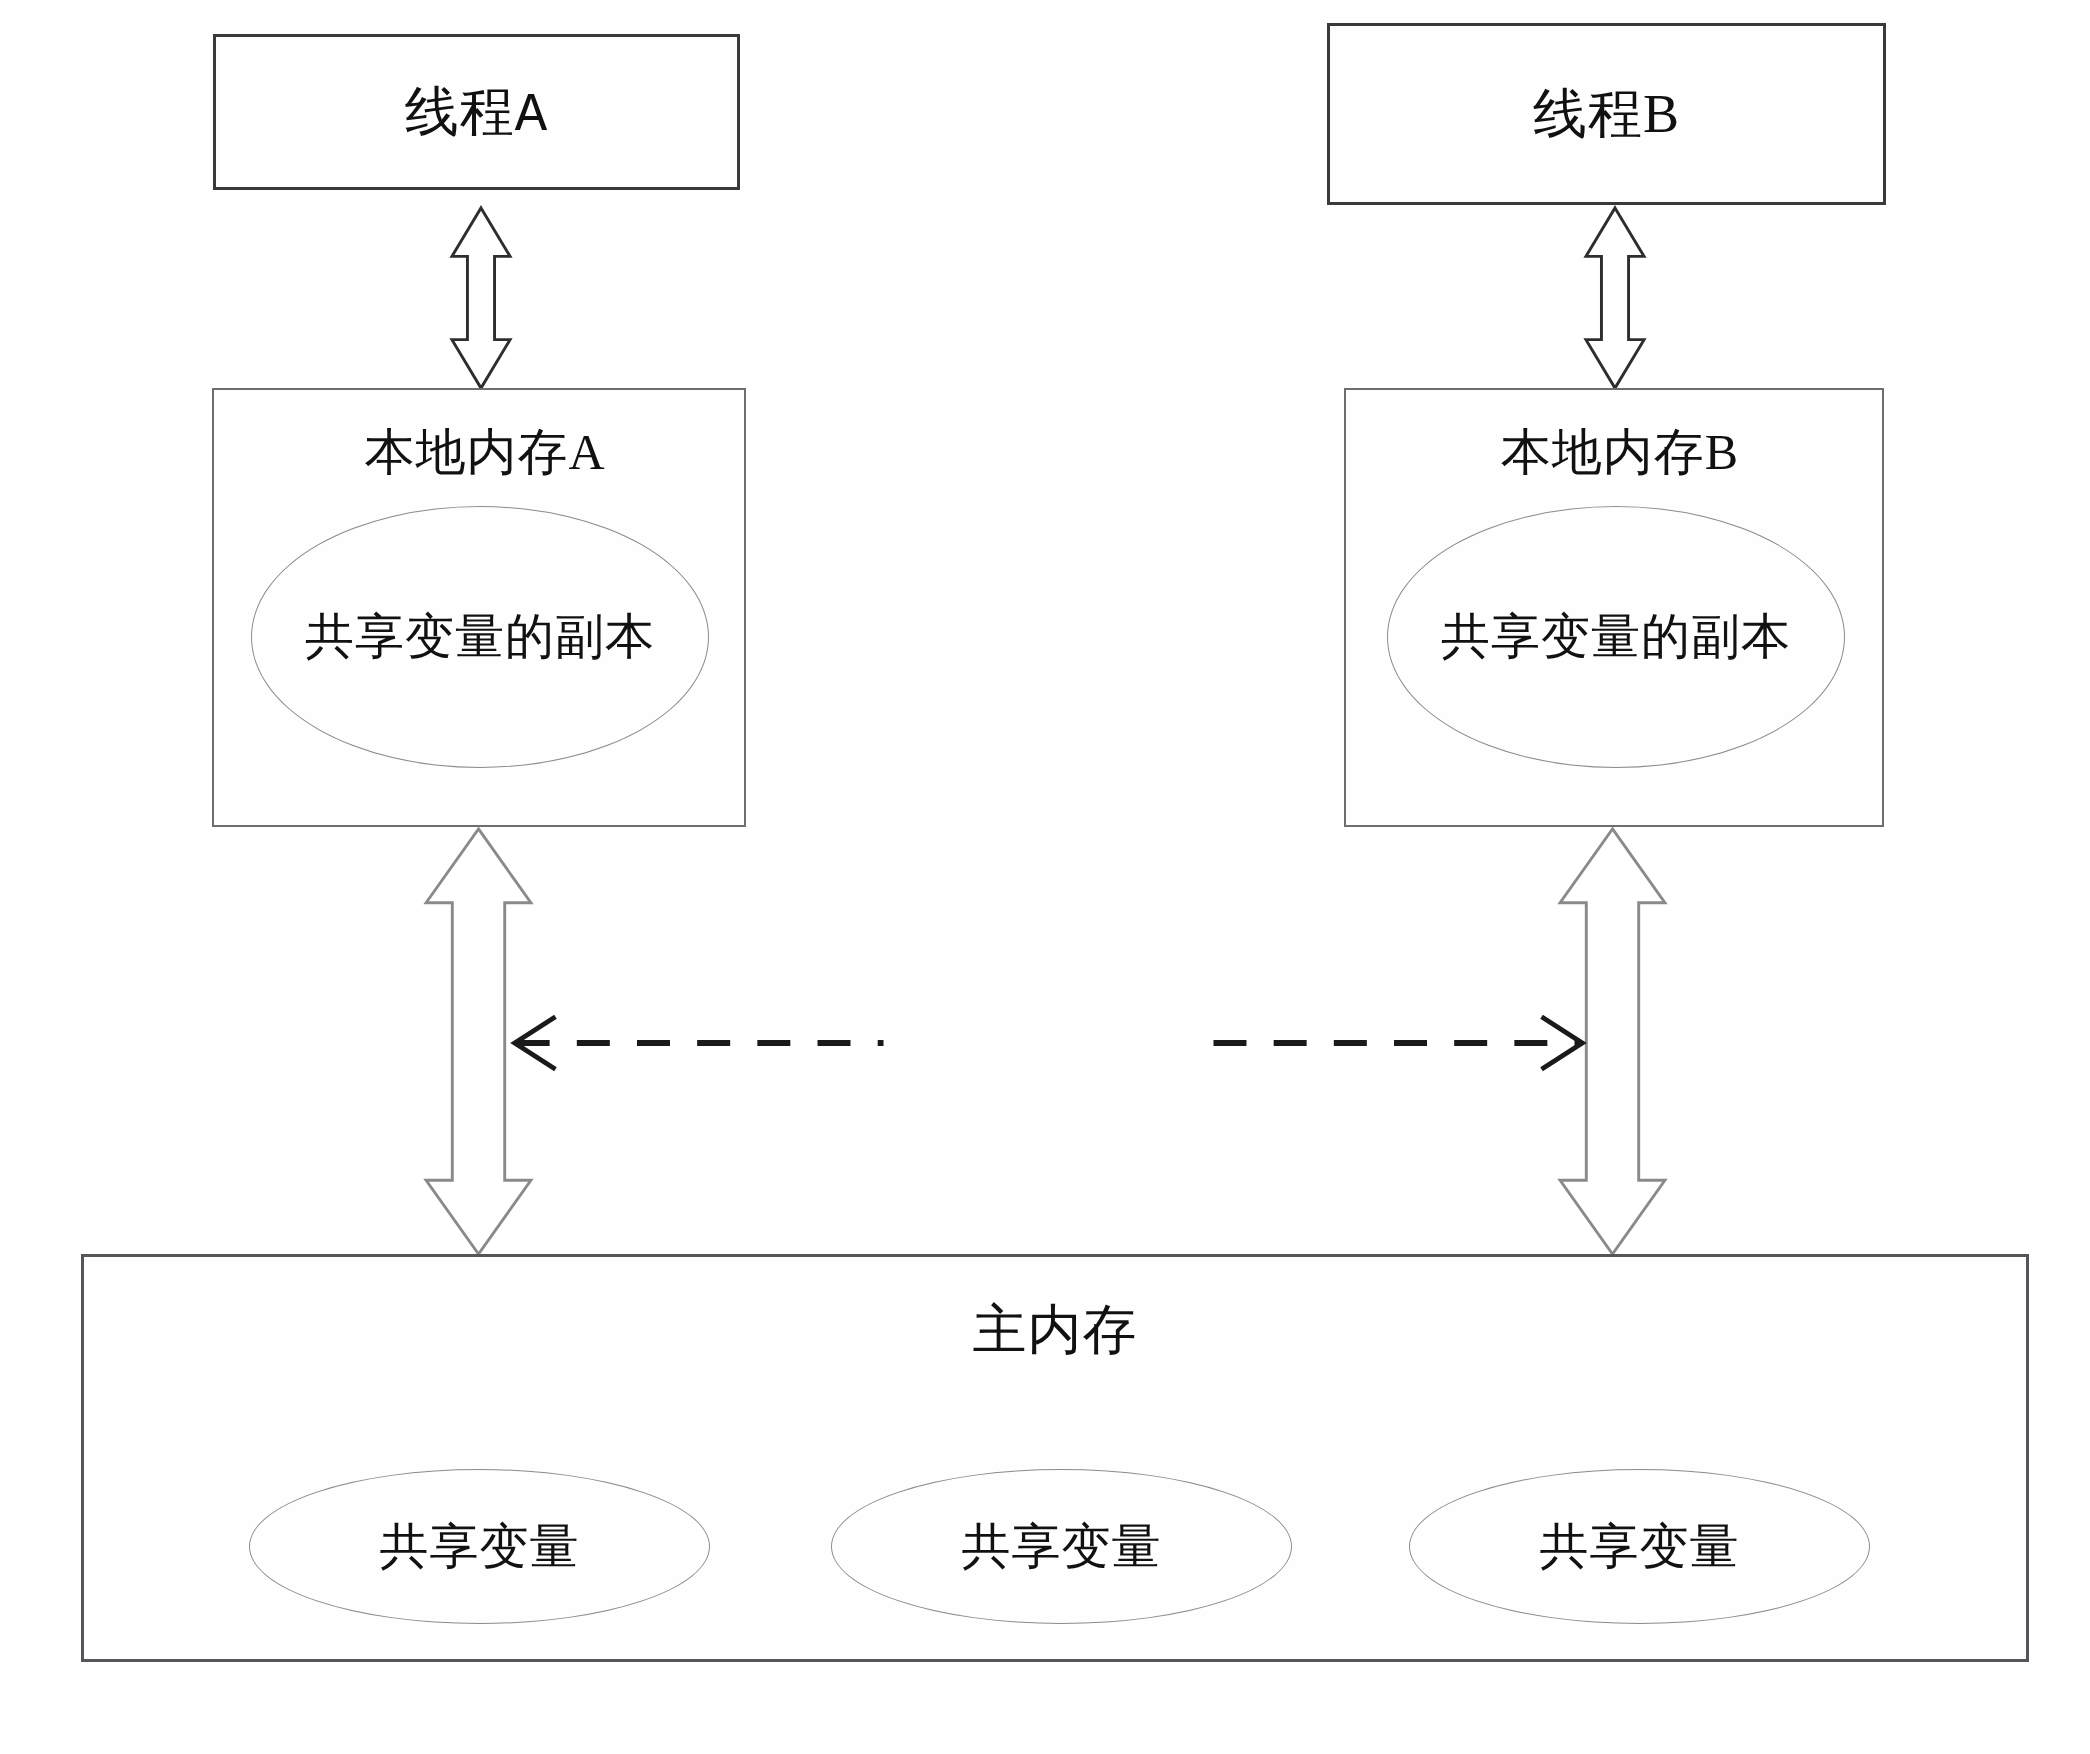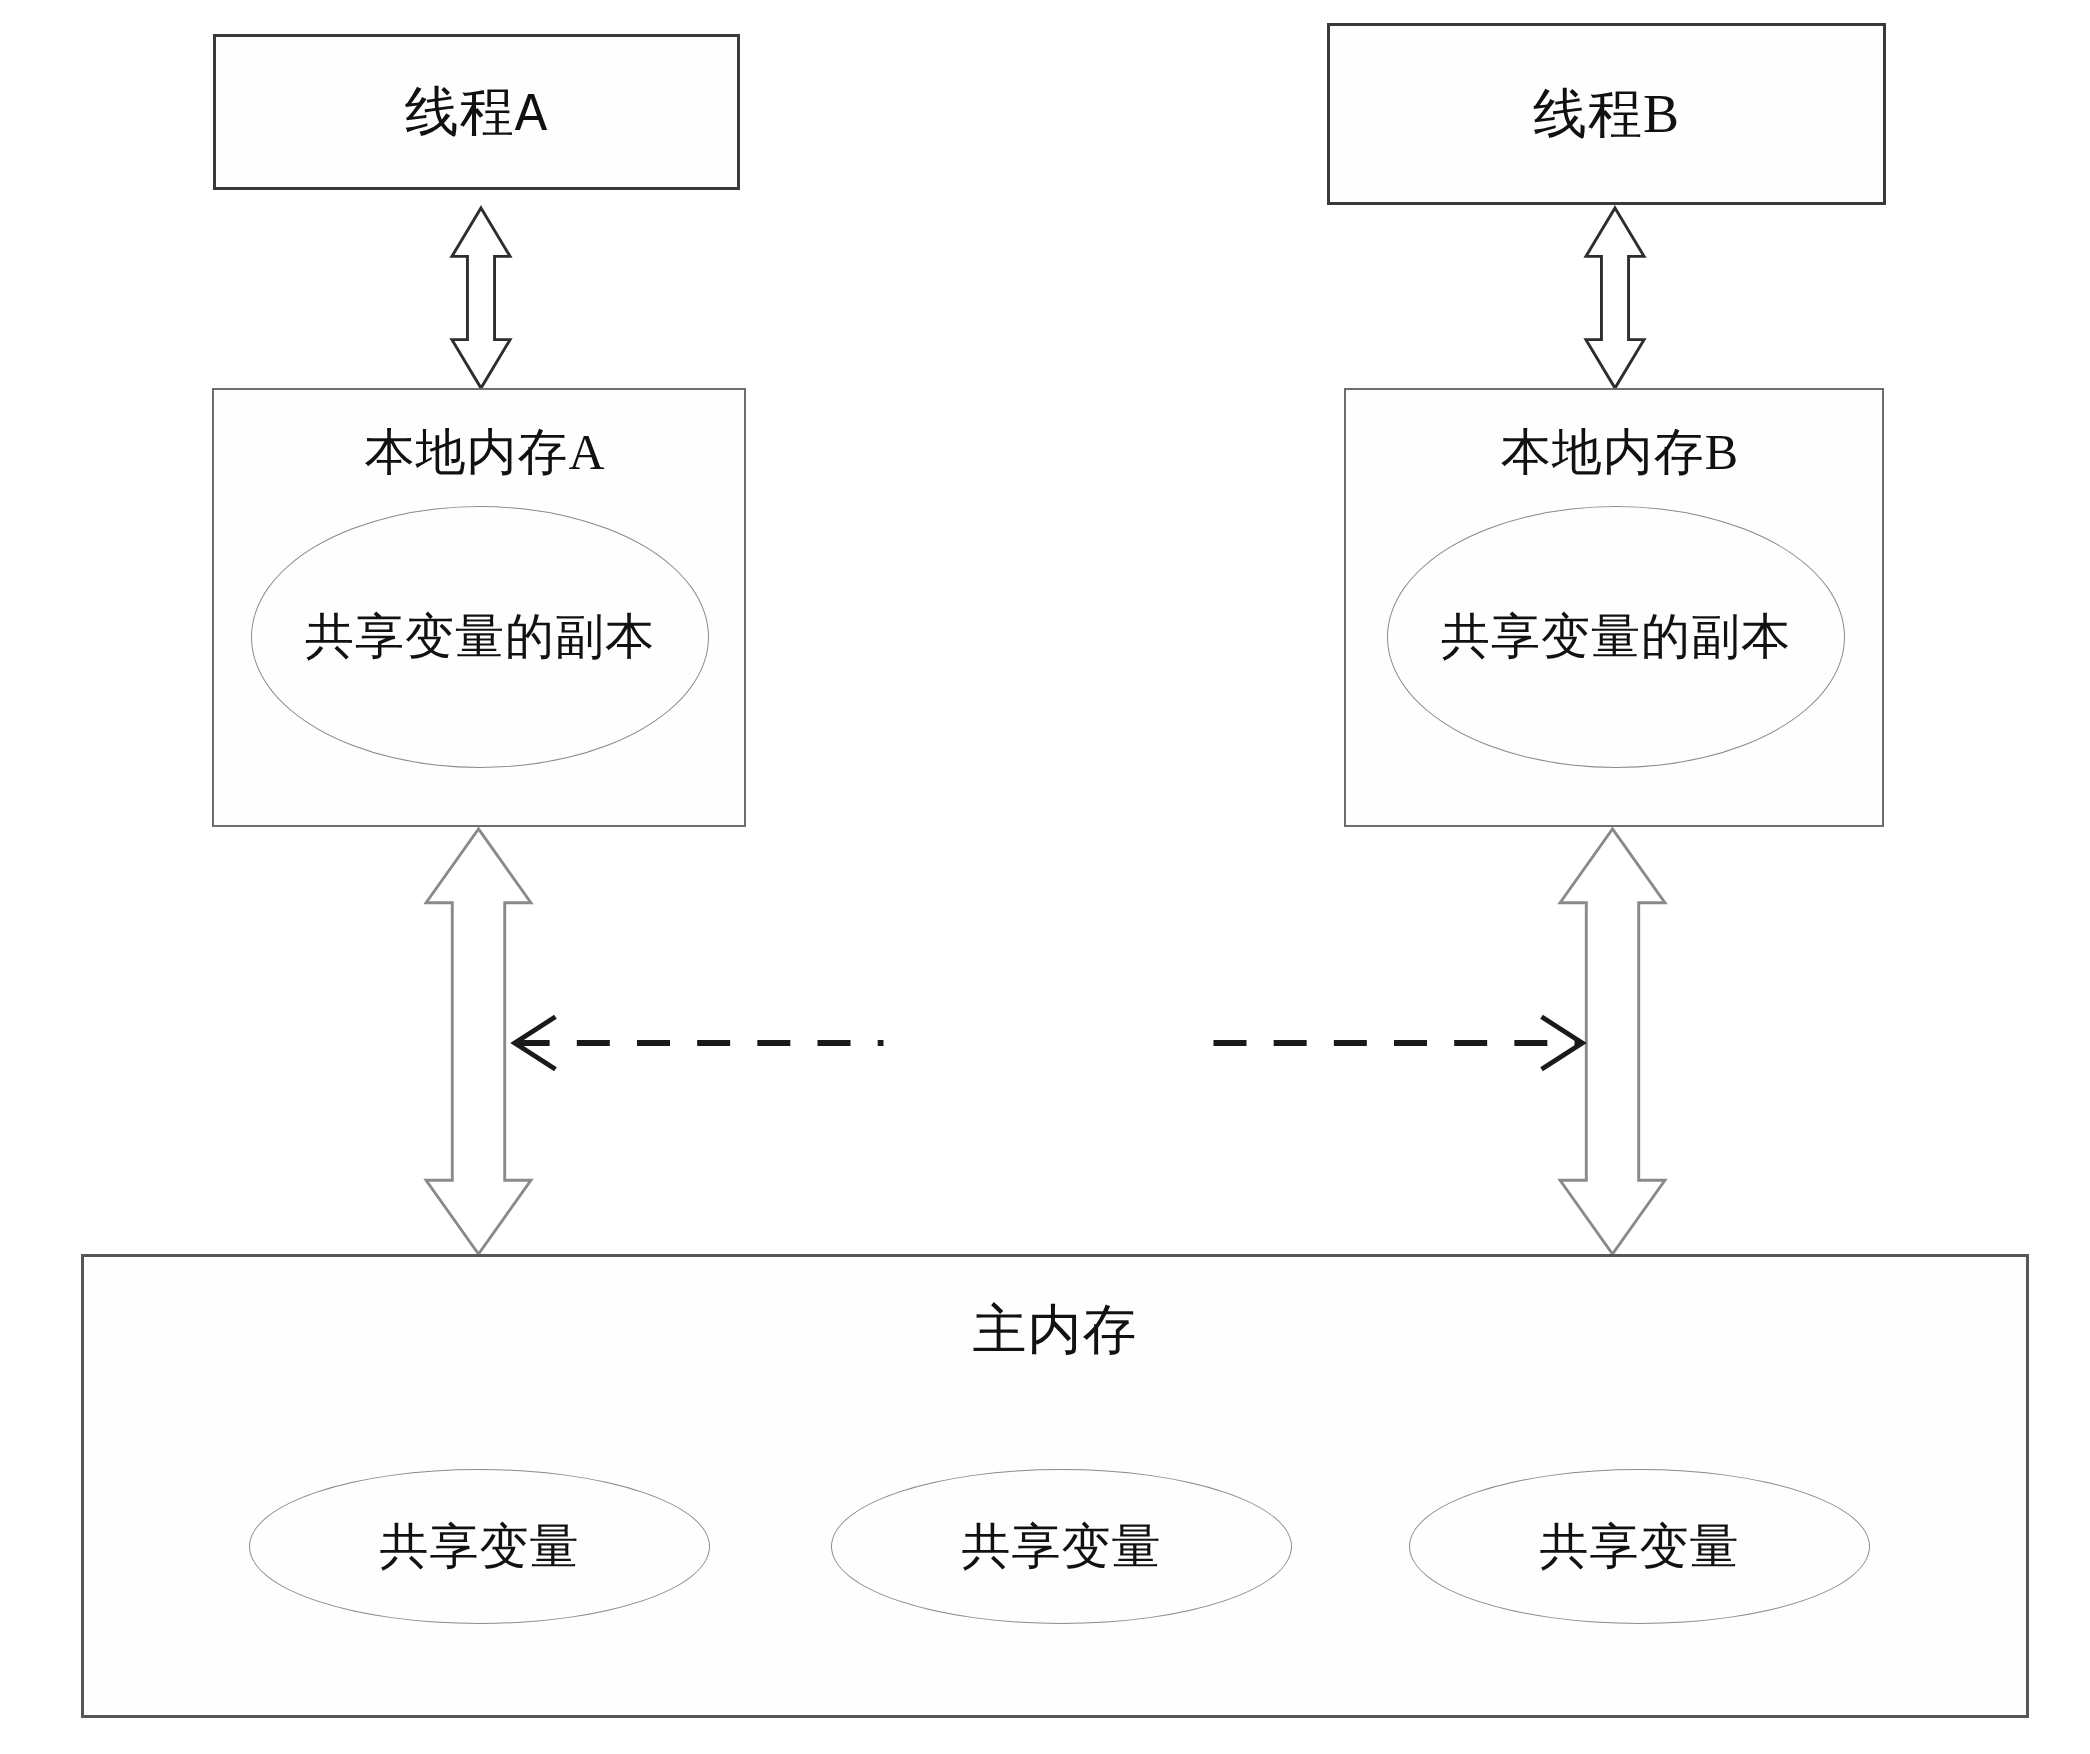--- a/index.html
+++ b/index.html
@@ -137,21 +137,21 @@
     <polyline points="52,8 10,35 52,62" fill="none" stroke="#1a1a1a" stroke-width="5" stroke-linecap="butt" stroke-linejoin="miter"></polyline>
 
     <line x1="12" y1="35" x2="390" y2="35" stroke="#1a1a1a" stroke-width="6" stroke-dasharray="34 28"></line>
 
     <line x1="730" y1="35" x2="1108" y2="35" stroke="#1a1a1a" stroke-width="6" stroke-dasharray="34 28"></line>
 
     <polyline points="1068,8 1110,35 1068,62" fill="none" stroke="#1a1a1a" stroke-width="5" stroke-linecap="butt" stroke-linejoin="miter"></polyline>
   </svg>
 
 
-  <div class="box main-box" style="left:81px; top:1254px; width:1948px; height:464px;">
+  <div class="box main-box" style="left:81px; top:1254px; width:1948px; height:408px;">
     <div class="box-title main-title">主内存</div>
 
     <div class="ellipse single" style="left:165px; top:212px; width:461px; height:155px;">
       <div class="line">共享变量</div>
     </div>
 
     <div class="ellipse single" style="left:747px; top:212px; width:461px; height:155px;">
       <div class="line">共享变量</div>
     </div>
 

